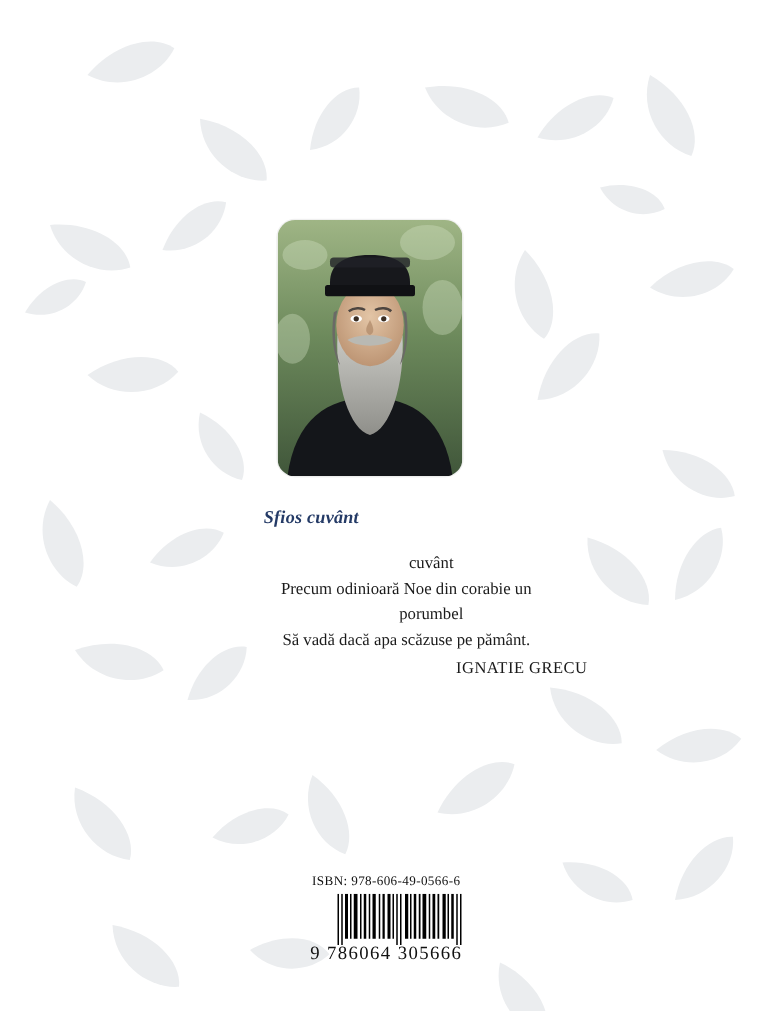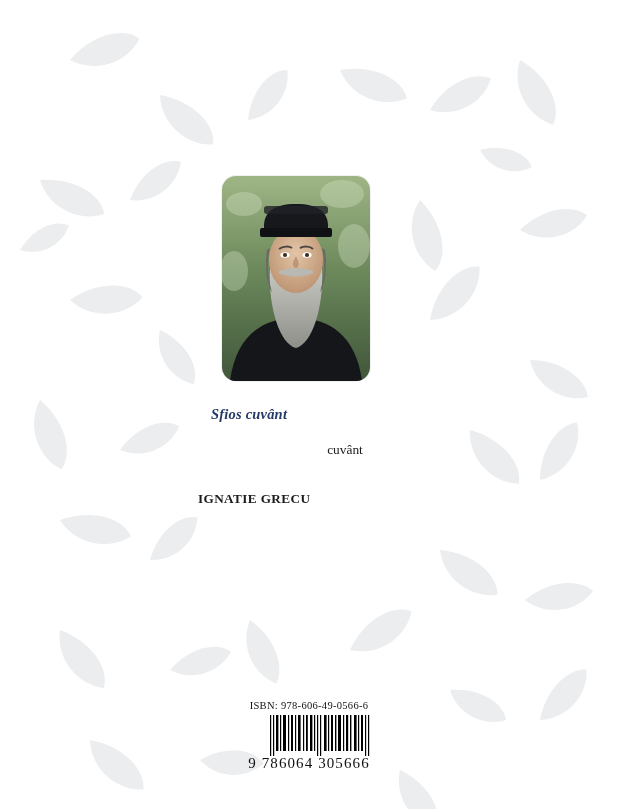--- a/index.html
+++ b/index.html
@@ -72,26 +72,25 @@
     white-space: nowrap;
   }
   .poem .indent-right {
     display: block;
     text-align: center;
     padding-left: 40px;
     font-family: Liberation Serif, serif;
   }
   .poem .author {
     display: block;
-    margin-top: 28px;
-    text-align: left;
+    margin-top: 2px;
+    text-align: right;
     padding-left: 18px;
     font-size: 13.2px;
     letter-spacing: 0.4px;
-    font-weight: bold;
   }
   .isbn-text {
     position: absolute;
     left: 0;
     top: 684px;
     width: 618px;
     text-align: center;
     font-family: "Liberation Serif", serif;
     font-size: 10.5px;
     color: #111;
@@ -281,20 +280,23 @@
         <path d="M42,58 L106,58 L106,50 C106,36 96,28 74,28 C52,28 42,36 42,50 Z" fill="#17181c"></path>
         <rect x="38" y="52" width="72" height="9" rx="2" fill="#101114"></rect>
         <rect x="42" y="30" width="64" height="8" rx="3" fill="#202228" opacity="0.8"></rect>
       </svg>
     </div>
 
     <div class="poem-title">Sfios cuvânt</div>
 
     <div class="poem">
       <span class="line indent-right">cuvânt</span>
+      <span class="line">Precum odinioară Noe din corabie un</span>
+      <span class="line indent-right">porumbel</span>
+      <span class="line">Să vadă dacă apa scăzuse pe pământ.</span>
       <span class="author">IGNATIE GRECU</span>
     </div>
 
     <div class="isbn-text">ISBN:  978-606-49-0566-6</div>
 
     <div class="barcode">
       <svg width="104" height="41" viewBox="0 0 104 41" xmlns="http://www.w3.org/2000/svg">
         <rect x="0" y="0" width="104" height="41" fill="#ffffff"></rect>
         <g fill="#000000">
           <rect x="2" y="0" width="1.2" height="41"></rect>

